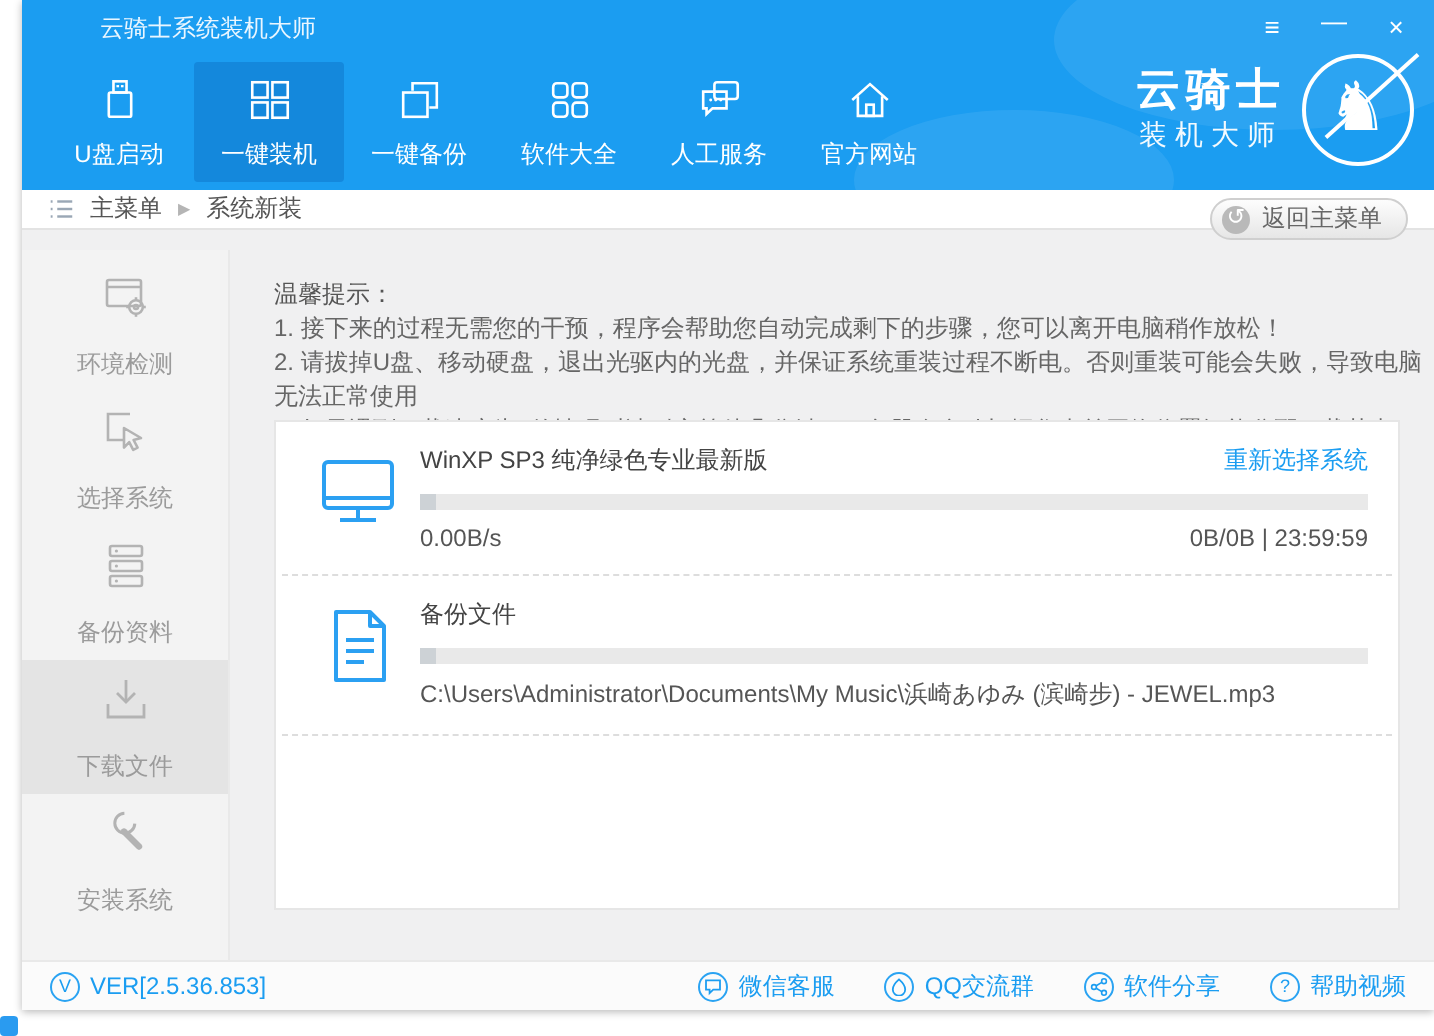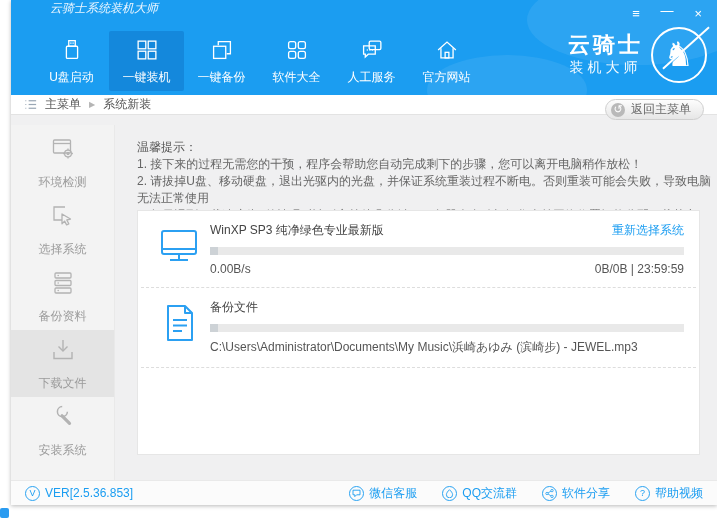--- a/index.html
+++ b/index.html
@@ -10,27 +10,27 @@
   }
   .window { position:absolute; left:11px; top:0; width:706px; height:505px;
     background:#f0f0f1; box-shadow:0 1px 4px rgba(0,0,0,.28); }
 
   
   .header { position:relative; height:95px; background:#1b9df1; overflow:hidden; }
   .header::before, .header::after { content:""; position:absolute; border-radius:50%;
     background:rgba(255,255,255,.08); }
   .header::before { width:220px; height:90px; right:-30px; top:-25px; }
   .header::after  { width:160px; height:70px; right:130px; top:55px; }
-  .titlebar { position:relative; height:28px; display:flex; z-index:3;font-style:italic; }
+  .titlebar { position:relative; height:28px; display:flex; align-items:center; z-index:3; }
   .app-title { margin-left:39px; color:#eaf6ff; font-size:12px; }
   .win-controls { position:absolute; right:12px; top:0; height:28px; display:flex; align-items:center; gap:17px; }
   .win-ctrl { color:#fff; font-size:13px; width:14px; text-align:center; cursor:pointer; line-height:14px; }
   .win-ctrl.min { transform:translateY(-3px); }
 
-  .nav-items { position:absolute; left:23px; top:31px; display:flex; z-index:2; }
+  .nav-items { position:absolute; left:11px; top:31px; display:flex; z-index:2; }
   .nav-item { width:75px; height:60px; display:flex; flex-direction:column; align-items:center;
     justify-content:center; gap:5px; color:#fff; cursor:pointer; border-radius:2px; }
   .nav-item.active { background:#1488dc; }
   .nav-item svg { width:28px; height:28px; display:block; }
   .nav-label { font-size:12px; white-space:nowrap; }
 
   .logo { position:absolute; right:10px; top:27px; display:flex; align-items:center; z-index:2; color:#fff; }
   .logo-text { text-align:center; margin-right:8px; }
   .brand1 { font-size:22px; font-weight:bold; letter-spacing:3px; line-height:24px; }
   .brand2 { font-size:14px; letter-spacing:4px; margin-top:2px; opacity:.95; }

